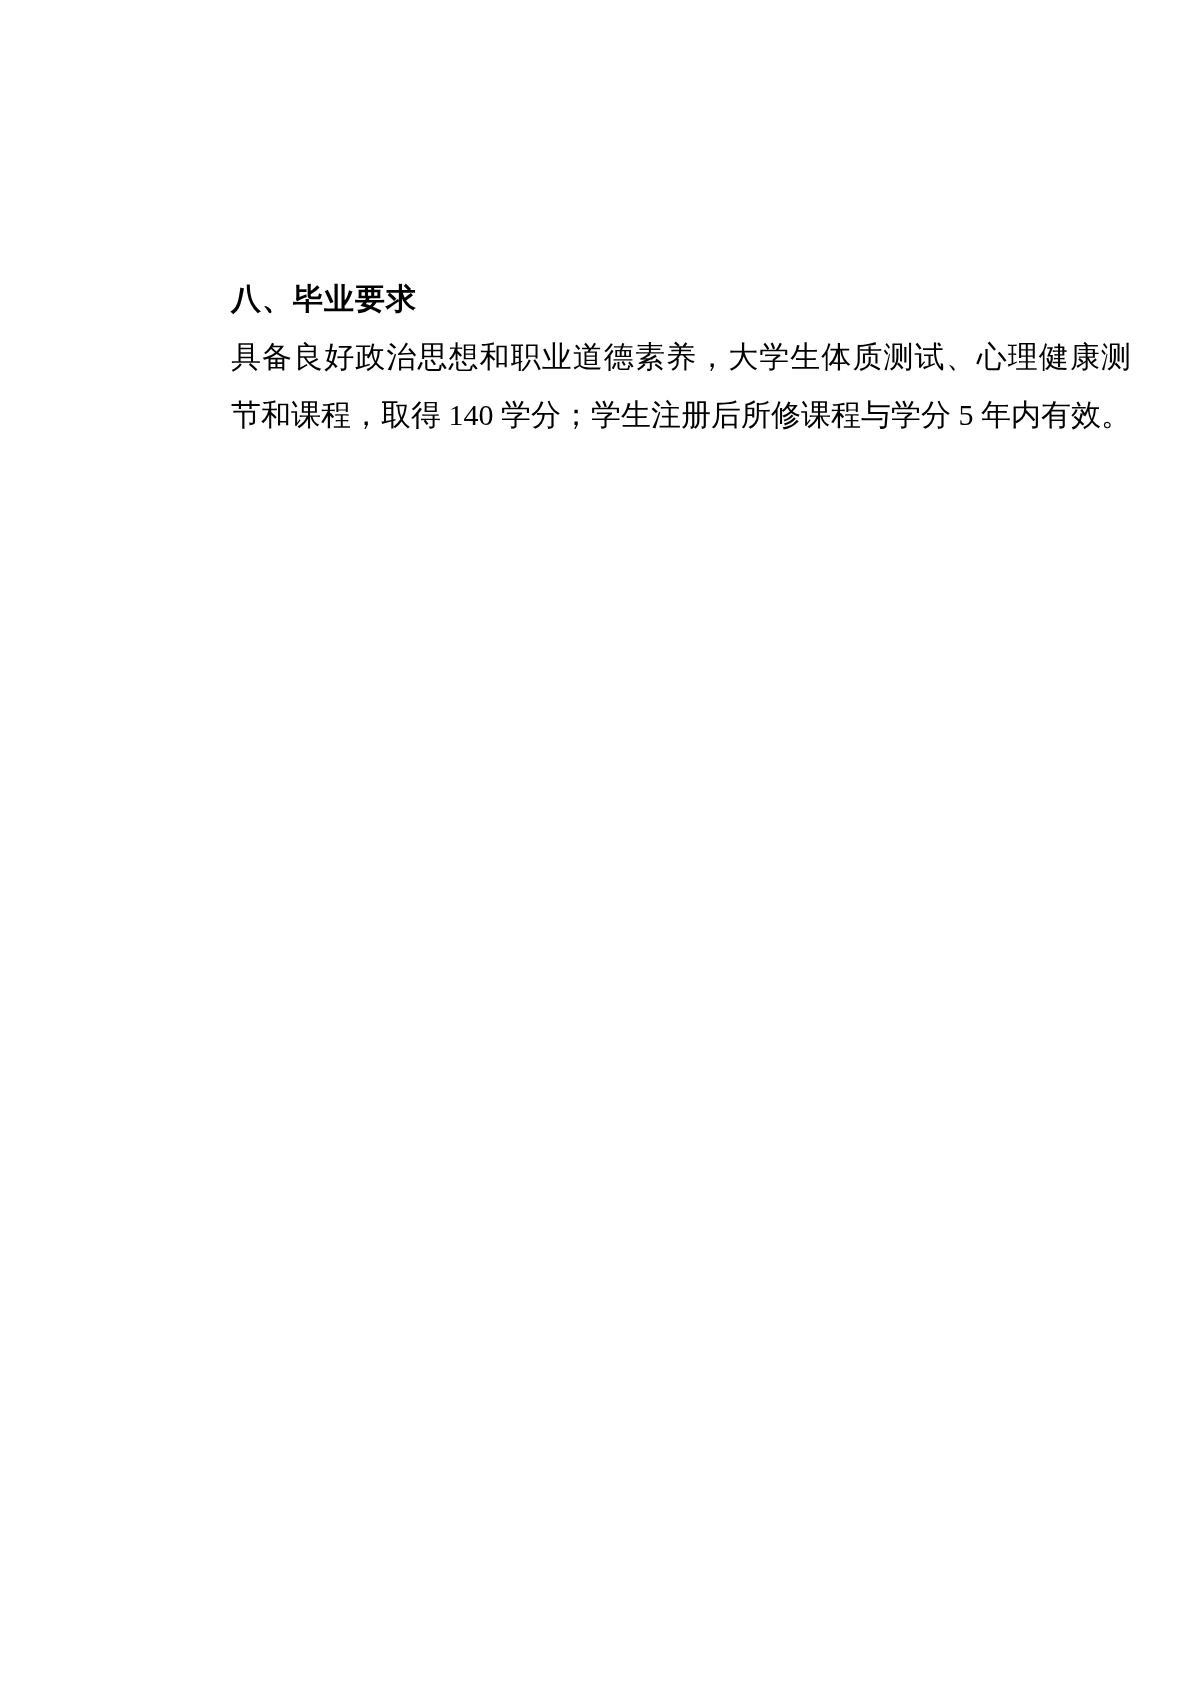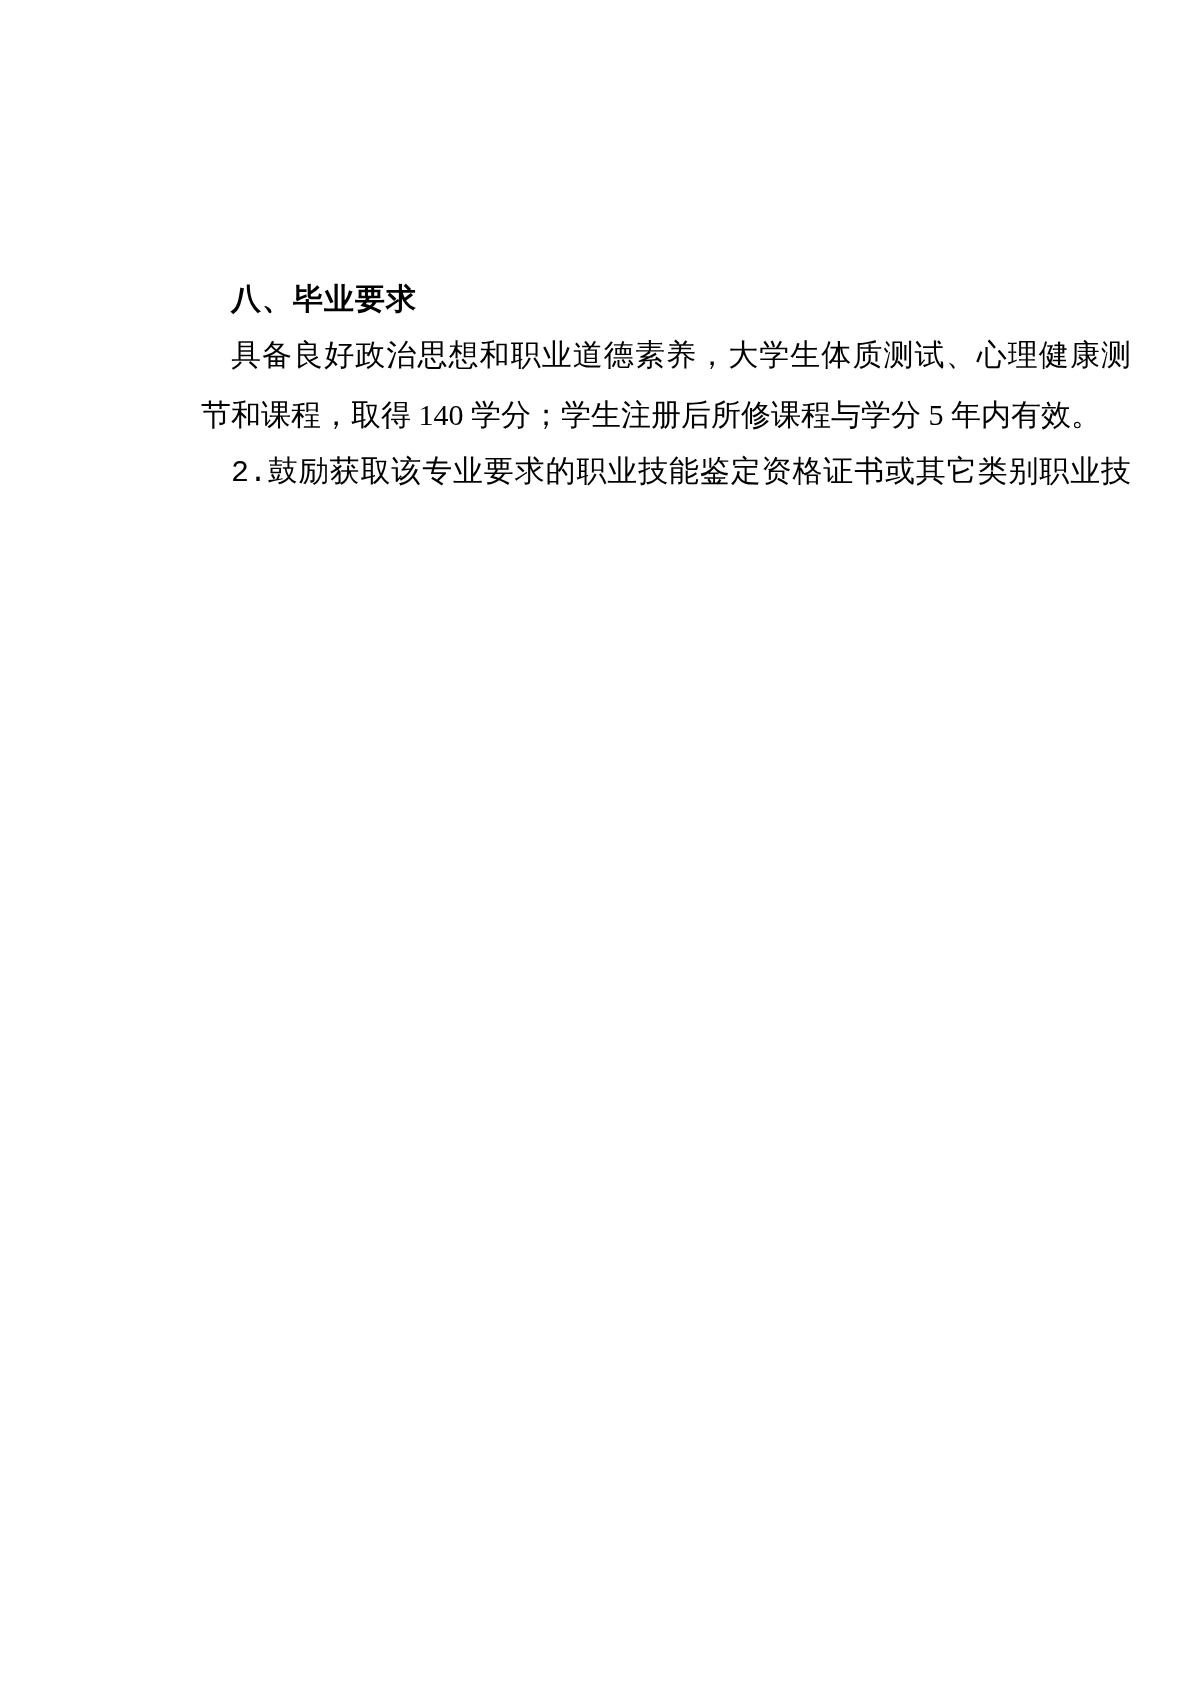--- a/index.html
+++ b/index.html
@@ -47,39 +47,37 @@
     line-height: 42px;
   }
 
   
   .line.fill {
     text-align-last: justify;
   }
 
   .line.first {
     text-indent: 2em;
-    font-family: Liberation Mono, monospace;
   }
 
   .line.end {
-    text-align: center;
+    text-align: right;
     text-align-last: auto;
   }
 </style>
 </head>
 <body>
 
 <div class="page">
   <div class="content">
 
     <h2 class="section-heading">八、毕业要求</h2>
 
     <div class="paragraph">
       <div class="line first fill">具备良好政治思想和职业道德素养，大学生体质测试、心理健康测</div>
       <div class="line end">节和课程，取得 140 学分；学生注册后所修课程与学分 5 年内有效。</div>
     </div>
 
     <div class="paragraph second">
-      <div class="line first fill">2.鼓励获取该专业要求的职业技能鉴定资格证书或其它类别职业技</div>
     </div>
 
   </div>
 </div>
 
 </body></html>

